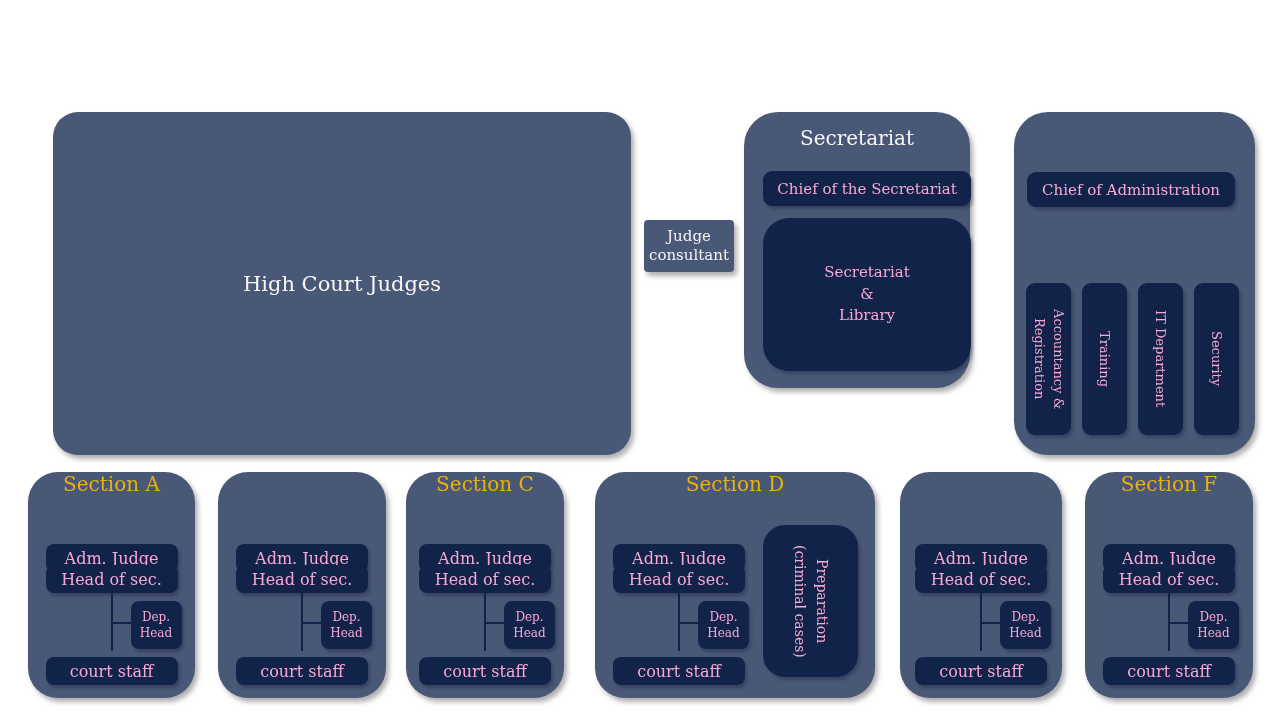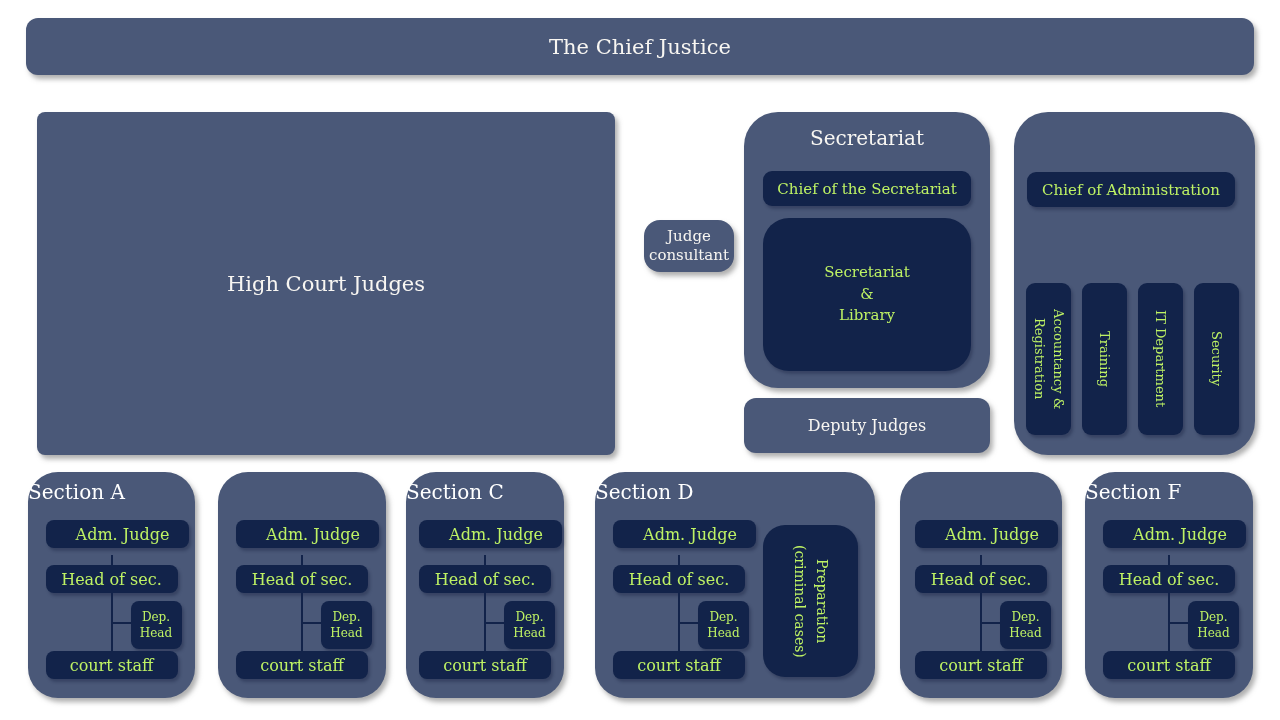--- a/index.html
+++ b/index.html
@@ -5,36 +5,36 @@
   html,body{margin:0;padding:0;background:#ffffff;}
   #stage{
     position:relative;width:1280px;height:720px;background:#ffffff;overflow:hidden;
     font-family:"DejaVu Serif","Liberation Serif",serif;
   }
   .med{
     background:#4a5878;color:#f8f6f2;
     box-shadow:3px 4px 5px rgba(110,110,110,0.55);
   }
   .dark{
-    background:#12234a;color:#bef264;
+    background:#12234a;color:#f9a8d4;
     box-shadow:2px 3px 3px rgba(20,30,60,0.35);
   }
   .abs{position:absolute;box-sizing:border-box;}
   .center{display:flex;align-items:center;justify-content:center;text-align:center;}
 
   
   #banner{left:26px;top:18px;width:1228px;height:57px;border-radius:12px;font-size:21px;}
   
-  #highcourt{left:37px;top:112px;width:578px;height:343px;border-radius:8px;font-size:21px;}
-  
-  #judge-consultant{left:644px;top:220px;width:90px;height:52px;border-radius:16px;
+  #highcourt{left:53px;top:112px;width:578px;height:343px;border-radius:25px;font-size:21px;}
+  
+  #judge-consultant{left:644px;top:220px;width:90px;height:52px;border-radius:4px;
     font-size:15px;line-height:1.25;padding:2px;}
   
   .group{border-radius:34px;}
-  #secretariat{left:744px;top:112px;width:246px;height:276px;}
+  #secretariat{left:744px;top:112px;width:226px;height:276px;}
   #administration{left:1014px;top:112px;width:241px;height:343px;}
   .group-title{position:absolute;left:0;top:14px;width:100%;text-align:center;font-size:20px;color:#f8f6f2;}
   .pill{border-radius:9px;font-size:15px;}
   #sec-chief{left:19px;top:59px;width:208px;height:35px;}
   #sec-lib{left:19px;top:106px;width:208px;height:153px;border-radius:26px;
     font-size:15px;line-height:1.45;white-space:pre-line;}
   #deputy-judges{left:744px;top:398px;width:246px;height:55px;border-radius:12px;font-size:16px;}
   #adm-chief{left:13px;top:60px;width:208px;height:35px;justify-content:center;}
   #adm-hr{left:108px;top:116px;width:113px;height:35px;}
   .vdept{
@@ -46,45 +46,42 @@
   #dept-0{left:12px;} #dept-1{left:68px;} #dept-2{left:124px;} #dept-3{left:180px;}
 
   
   .section{top:472px;height:226px;border-radius:30px;}
   #section-a{left:28px;width:167px;}
   #section-b{left:218px;width:168px;}
   #section-c{left:406px;width:158px;}
   #section-d{left:595px;width:280px;}
   #section-e{left:900px;width:162px;}
   #section-f{left:1085px;width:168px;}
-  .sec-title{position:absolute;left:0;top:8px;width:100%;font-size:20px;color:#ffffff;}
+  .sec-title{position:absolute;left:0;top:0;width:100%;text-align:center;font-size:20px;color:#eab308;}
   .col{position:absolute;top:0;left:calc(50% - 66px);width:132px;height:100%;}
   #section-d .col{left:18px;}
   .nbox{position:absolute;left:0;width:132px;height:28px;border-radius:8px;font-size:16px;}
-  .nbox.adm{top:48px;padding-left:11px;}
+  .nbox.adm{top:72px;}
   .nbox.head{top:93px;}
   .nbox.dep{left:85px;top:129px;width:47px;height:44px;font-size:12px;line-height:1.35;padding:2px;}
-  .nbox.staff{top:179px;}
+  .nbox.staff{top:185px;}
   .cline{position:absolute;background:#12234a;}
   .v1{left:65px;top:83px;width:2px;height:10px;}
   .v2{left:65px;top:121px;width:2px;height:58px;}
   .h1{left:66px;top:150px;width:20px;height:2px;}
   #prep-box{left:168px;top:53px;width:95px;height:152px;border-radius:22px;
     writing-mode:vertical-rl;text-orientation:mixed;
     font-size:14px;line-height:1.6;text-align:center;
     display:flex;align-items:center;justify-content:center;}
 </style>
 </head>
 <body>
 
 <div id="stage">
 
-  <div id="banner" class="abs med center">
-    <span>The Chief Justice</span>
-  </div>
 
   <div id="highcourt" class="abs med center">
     <span>High Court Judges</span>
   </div>
 
   <div id="judge-consultant" class="abs med center">
     <span>Judge consultant</span>
   </div>
 
   <div id="secretariat" class="abs med group">
@@ -92,23 +89,20 @@
     <div id="sec-chief" class="abs dark center pill">
       <span>Chief of the Secretariat</span>
     </div>
     <div id="sec-lib" class="abs dark center">
       <span>Secretariat
 &amp;
 Library</span>
     </div>
   </div>
 
-  <div id="deputy-judges" class="abs med center">
-    <span>Deputy Judges</span>
-  </div>
 
   <div id="administration" class="abs med group">
     <div id="adm-chief" class="abs dark center pill">
       <span>Chief of Administration</span>
     </div>
     <div id="dept-0" class="abs dark vdept">
       <span>Accountancy &amp; Registration</span>
     </div>
     <div id="dept-1" class="abs dark vdept">
       <span>Training</span>

